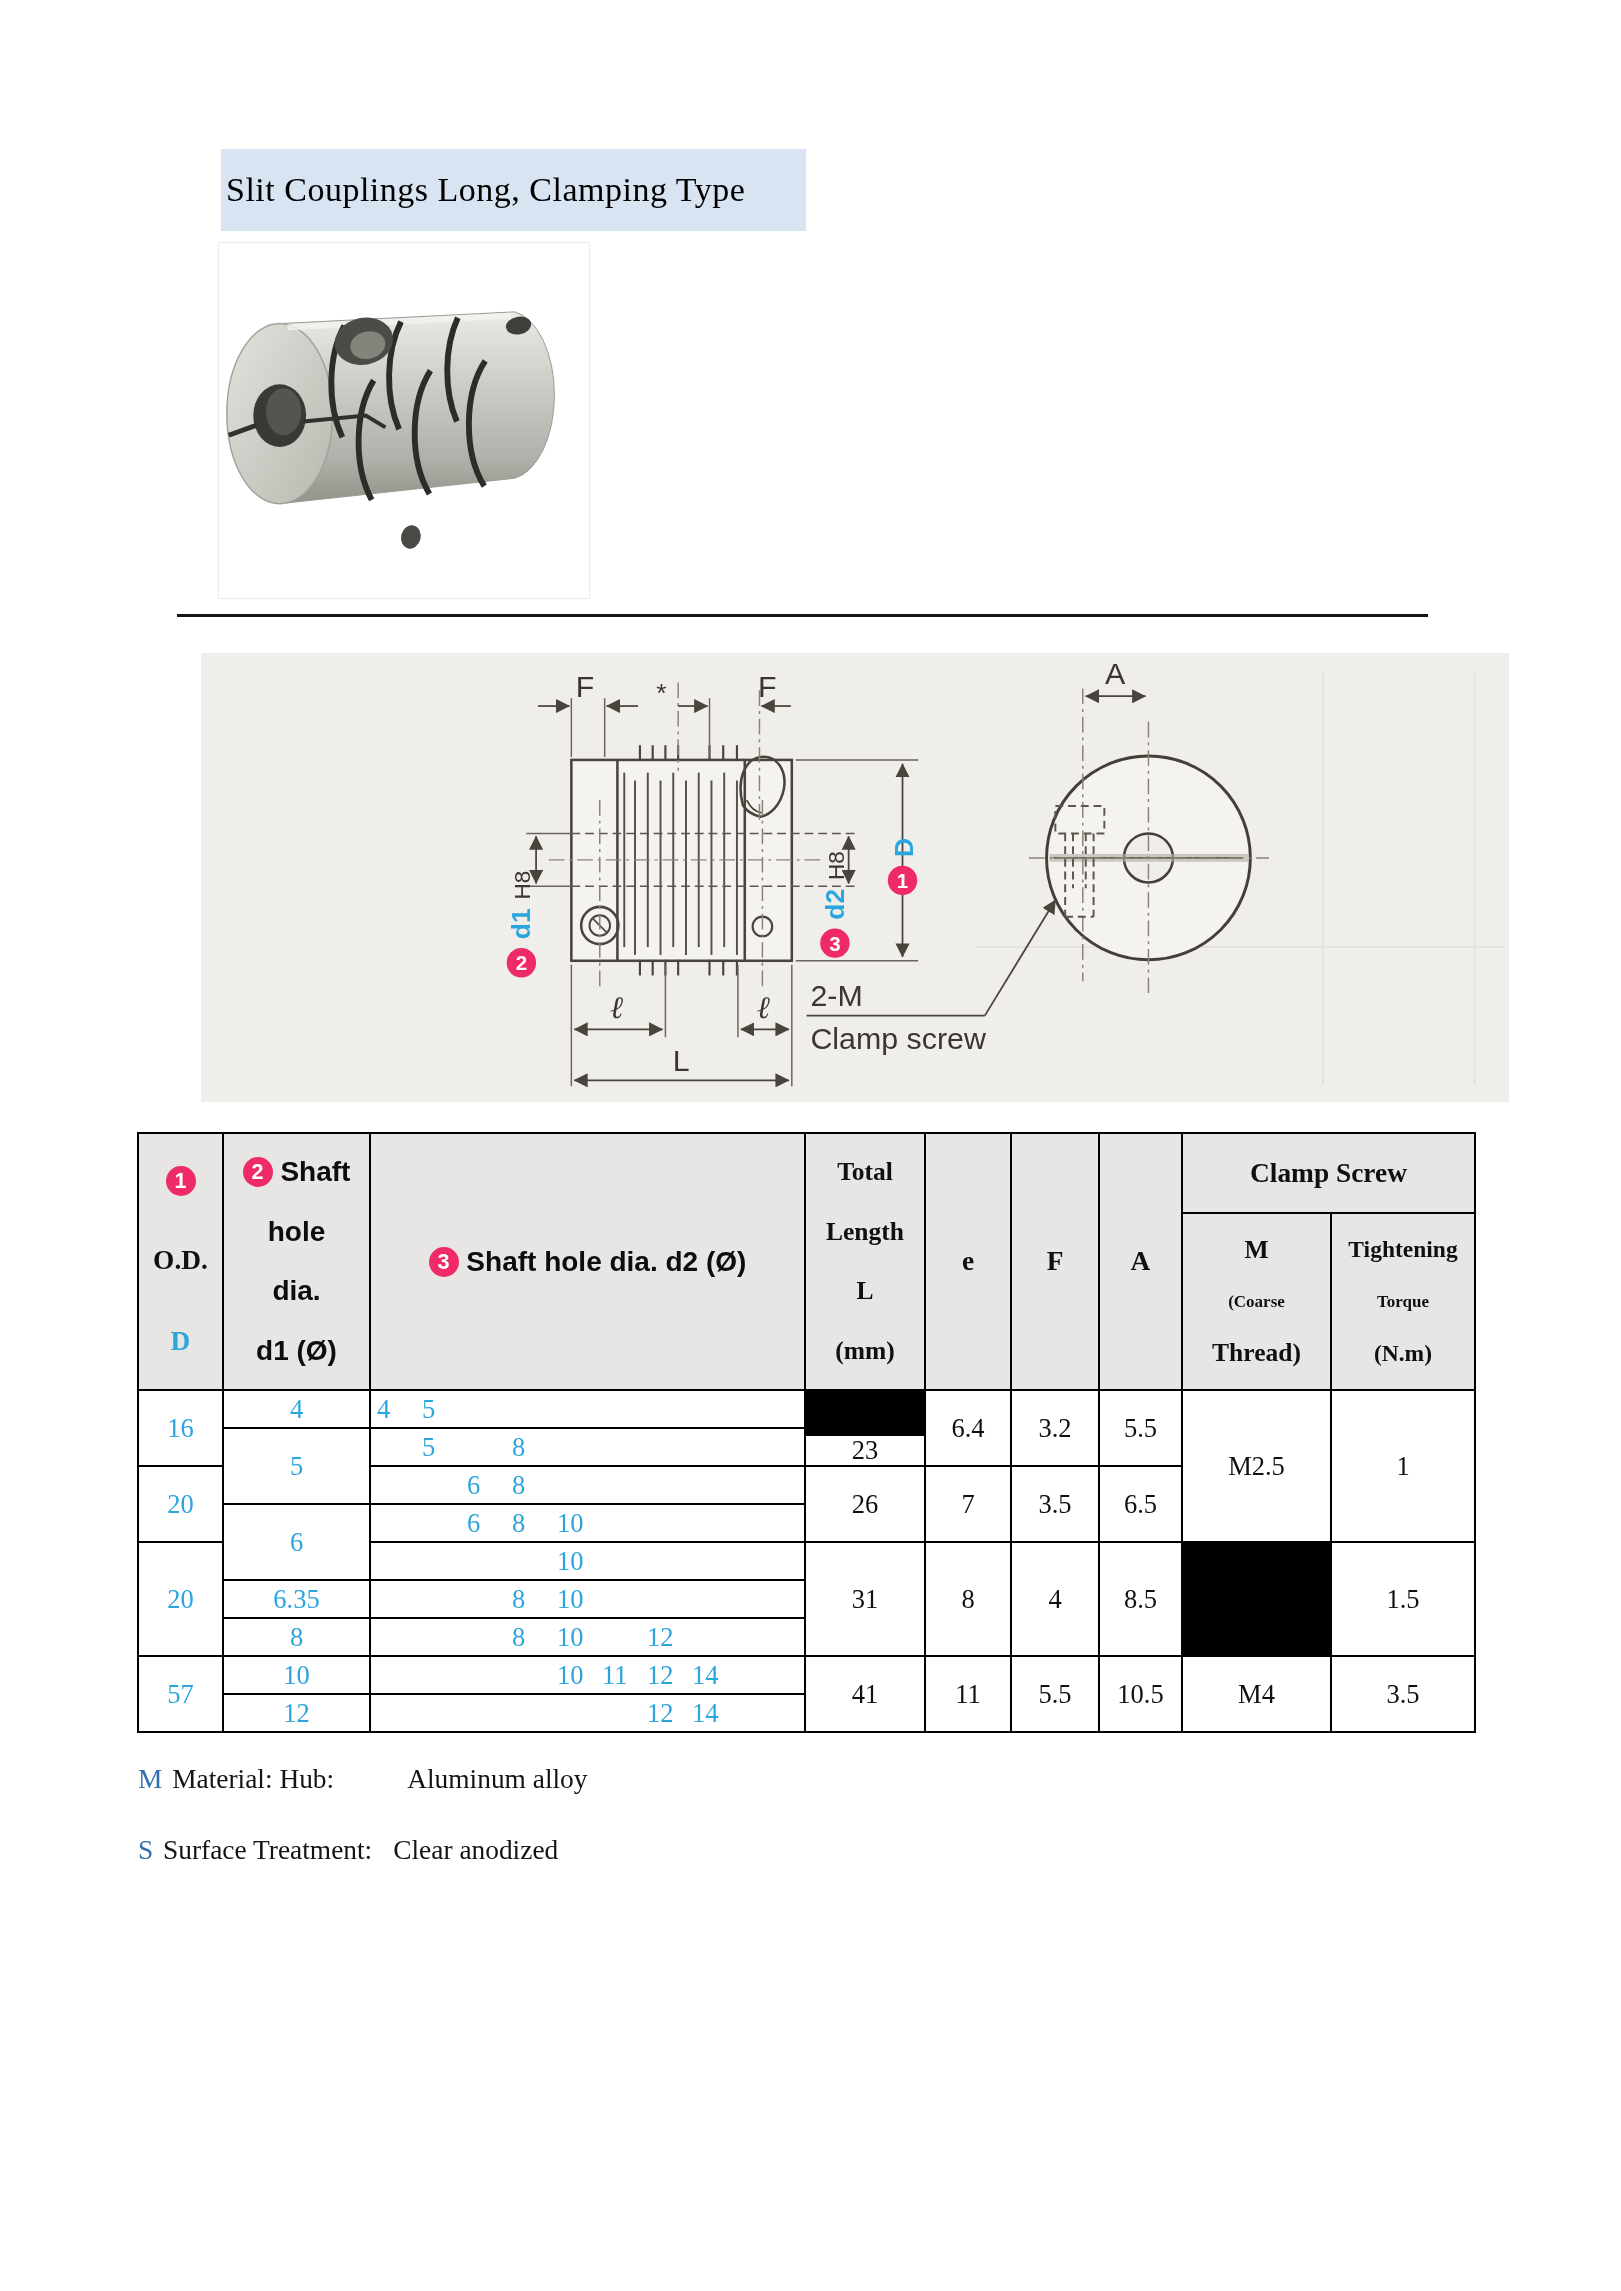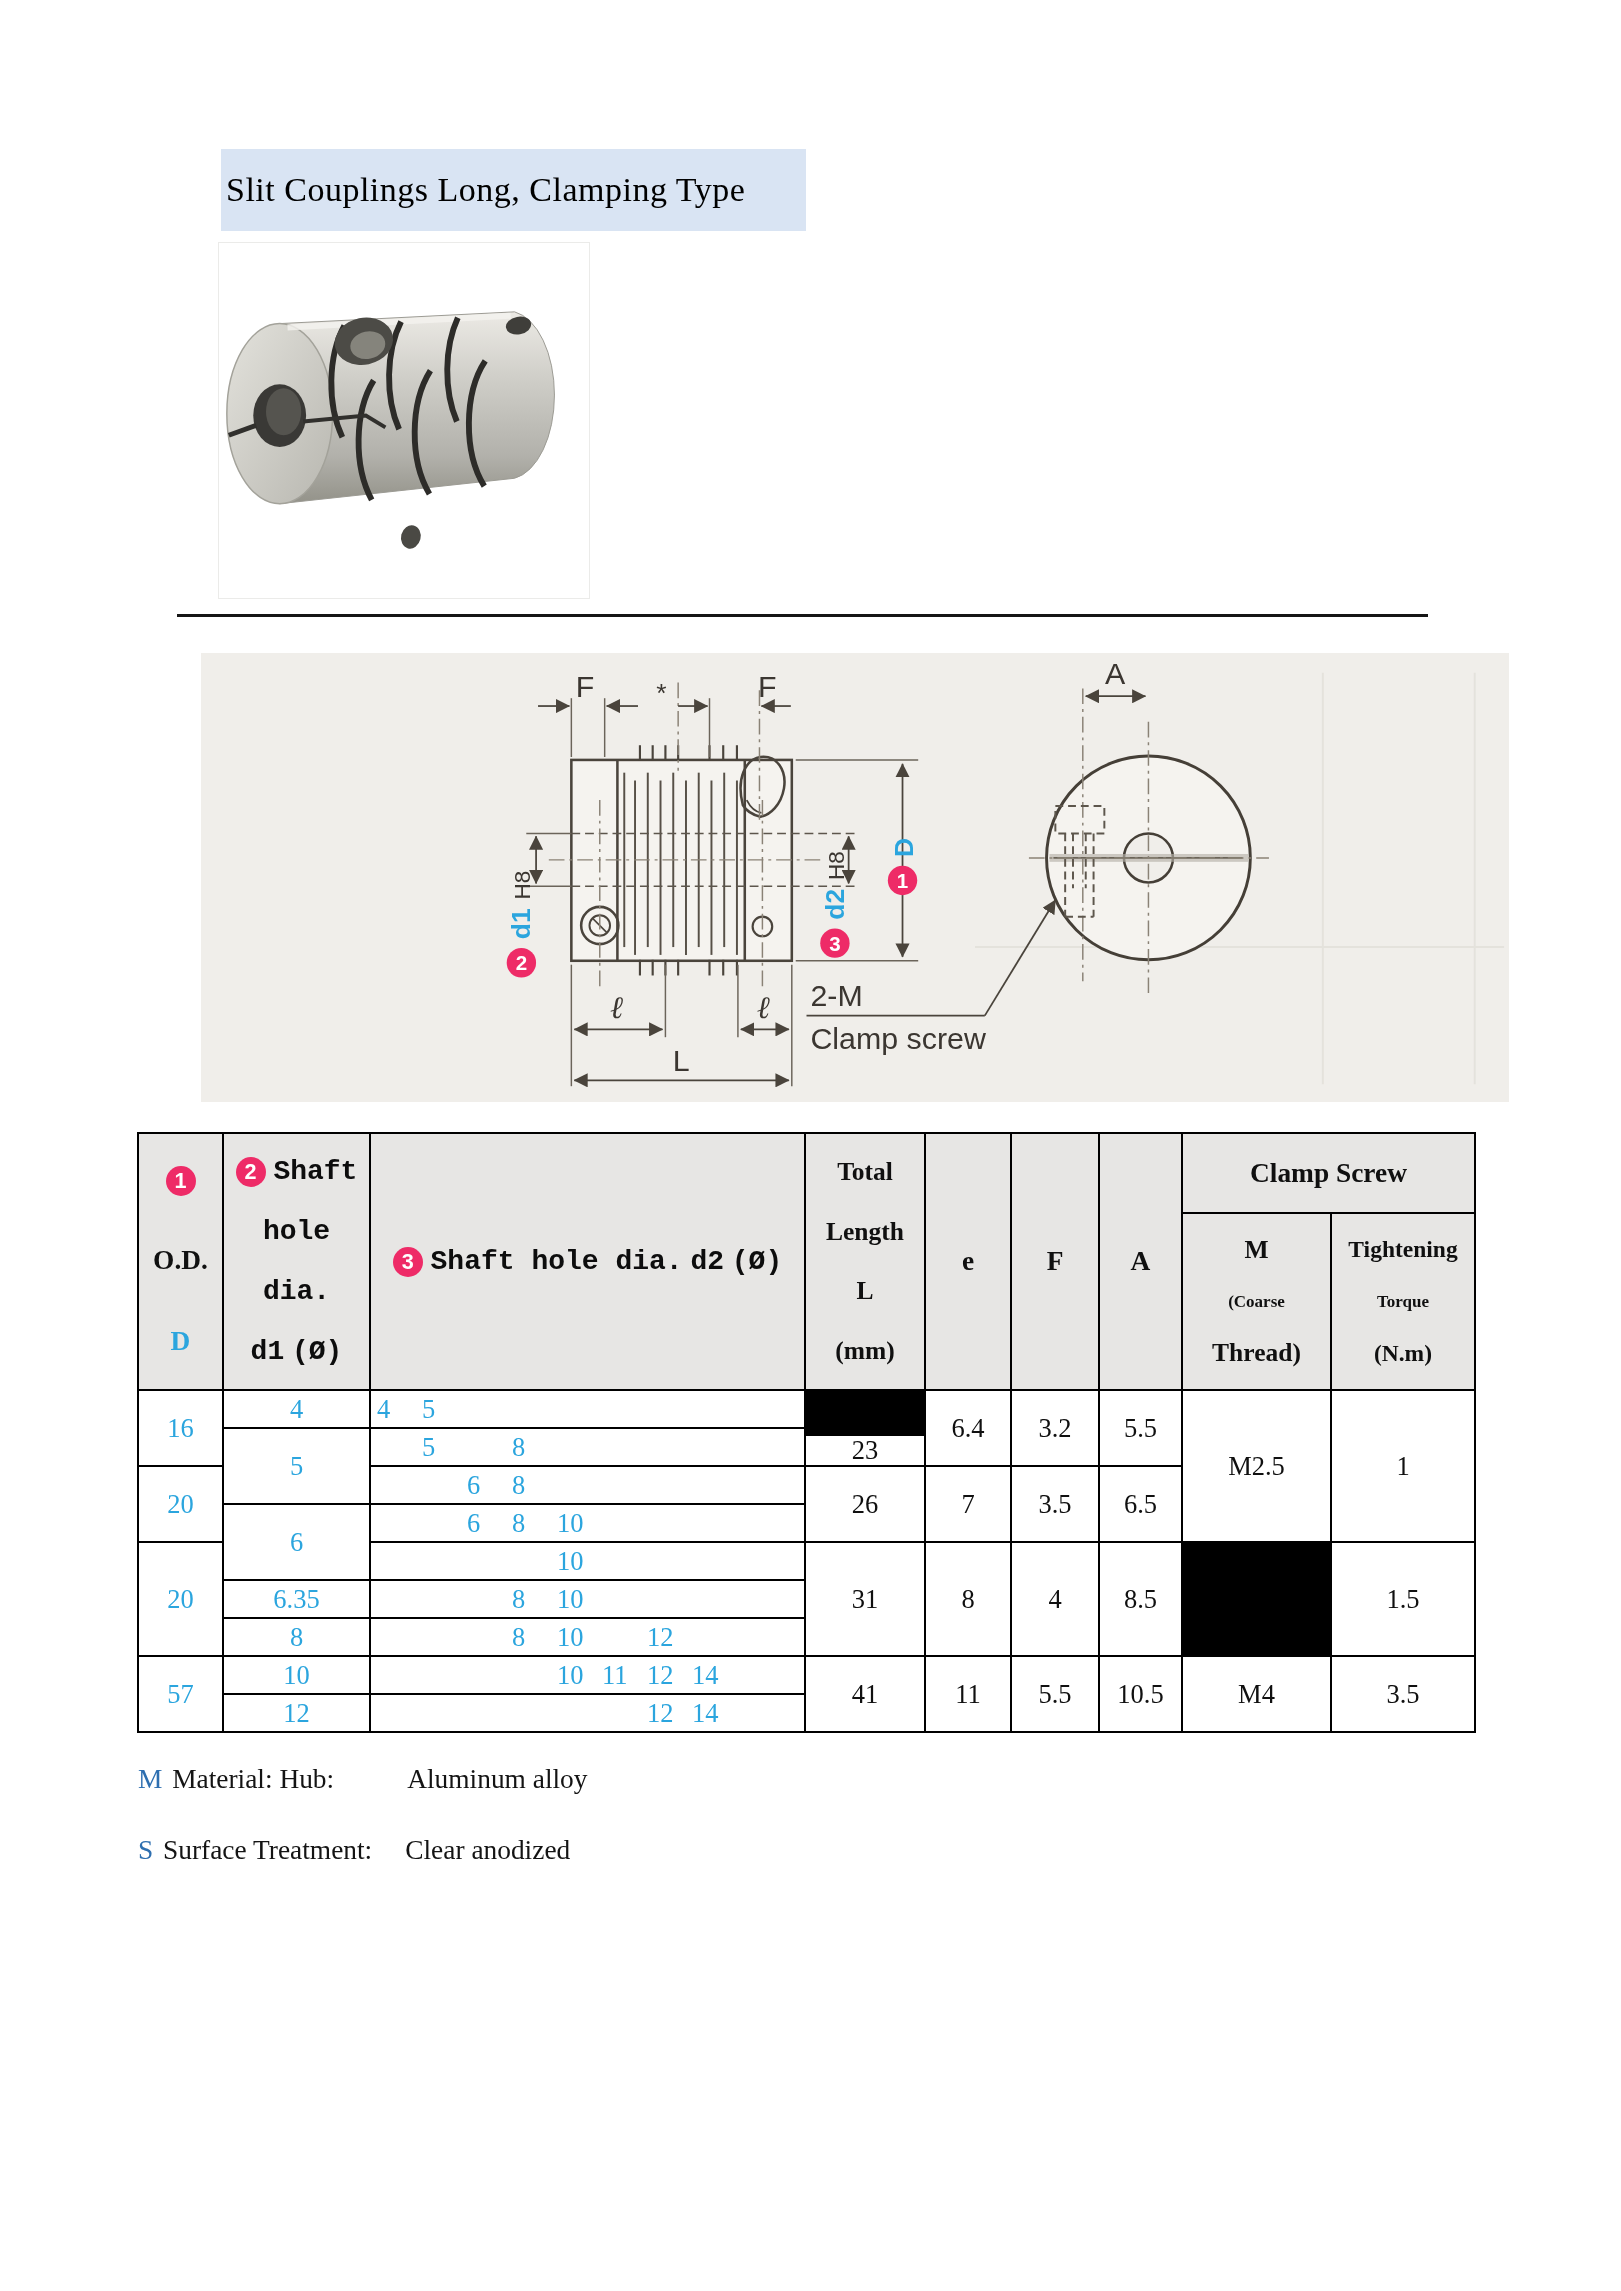--- a/index.html
+++ b/index.html
@@ -27,21 +27,21 @@
   
   .spec-table{position:absolute;left:137px;top:1132px;display:grid;
       grid-template-columns:83px 145px 433px 118px 84px 86px 81px 147px 142px;
       grid-template-rows:78px 175px repeat(9,36px);
       gap:2px;background:#000;border:2.9px solid #000;width:fit-content;}
   .cell{background:#fff;display:flex;align-items:center;justify-content:center;
         font-family:"Liberation Serif",serif;font-size:26.5px;color:#101010;}
   .hdr{background:#e7e6e4;font-weight:bold;flex-direction:column;justify-content:space-around;padding:7.8px 0;}
   .blue{color:#2ba5de;}
   .hserif{font-weight:bold;font-size:27.4px;}
-  .hsans{font-family:Liberation Mono, monospace;font-weight:bold;font-size:28px;color:#0d0d0d;}
+  .hsans{font-family:Liberation Sans, sans-serif;font-weight:bold;font-size:28px;color:#0d0d0d;}
   .hline{display:flex;align-items:center;gap:7.8px;}
   .badge{width:30px;height:30px;border-radius:50%;background:#ee2b67;color:#fff;
          font-family:"Liberation Sans",sans-serif;font-weight:bold;font-size:21.6px;
          display:inline-flex;align-items:center;justify-content:center;flex:none;}
   .h-od{grid-area:1/1/3/2;}
   .h-d1{grid-area:1/2/3/3;}
   .h-d2{grid-area:1/3/3/4;}
   .h-L{grid-area:1/4/3/5;}
   .h-e{grid-area:1/5/3/6;}
   .h-f{grid-area:1/6/3/7;}
@@ -51,21 +51,21 @@
   .h-tq{grid-area:2/9/3/10;}
   .d2cell{position:relative;justify-content:flex-start;}
   .d2num{position:absolute;top:50%;transform:translateY(-50%);color:#2ba5de;}
 
   
   .note{position:absolute;left:138px;font-size:27.4px;color:#141414;display:flex;align-items:baseline;}
   .note-1{top:1764px;}
   .note-2{top:1835px;}
   .note .pfx{color:#2e6fb0;margin-right:9.8px;}
   .note .val1{margin-left:73px;}
-  .note .val2{margin-left:33px;}
+  .note .val2{margin-left:21px;}
 
   
   .dlab{font-family:"Liberation Sans",sans-serif;font-size:31px;fill:#3b3631;}
   .dlab-s{font-family:"Liberation Sans",sans-serif;font-size:27px;fill:#3b3631;}
   .llab{font-family:"Liberation Serif",serif;font-style:italic;font-size:32px;fill:#3b3631;}
   .rlab-blue{font-family:"Liberation Sans",sans-serif;font-weight:bold;font-size:27px;fill:#2ba5de;}
   .rlab-gray{font-family:"Liberation Sans",sans-serif;font-size:23px;fill:#3b3631;}
   .bdgtxt{font-family:"Liberation Sans",sans-serif;font-weight:bold;font-size:21px;fill:#fff;}
 </style>
 </head>

